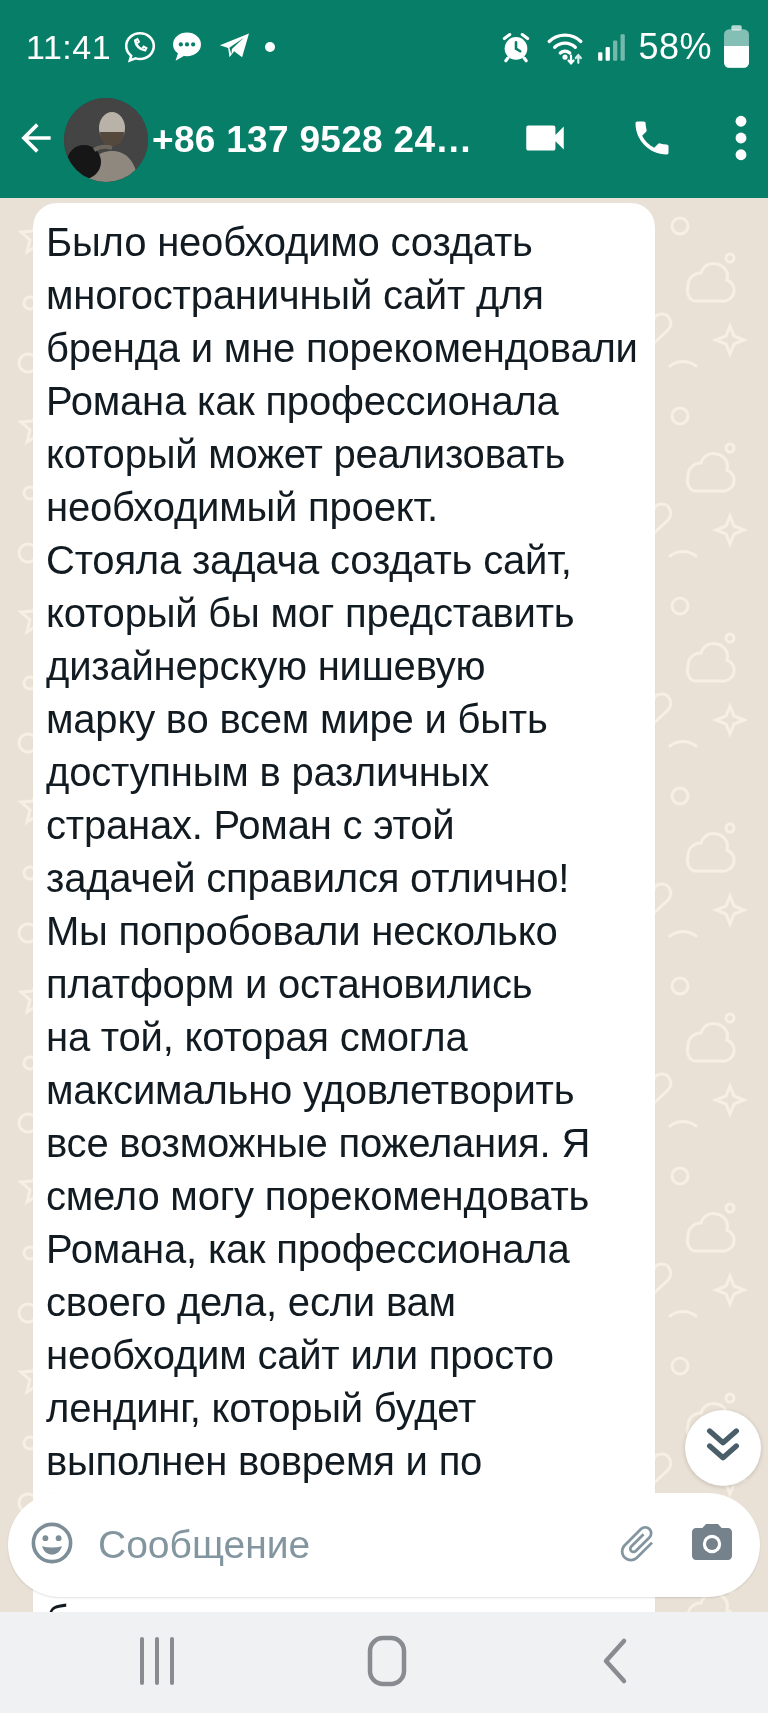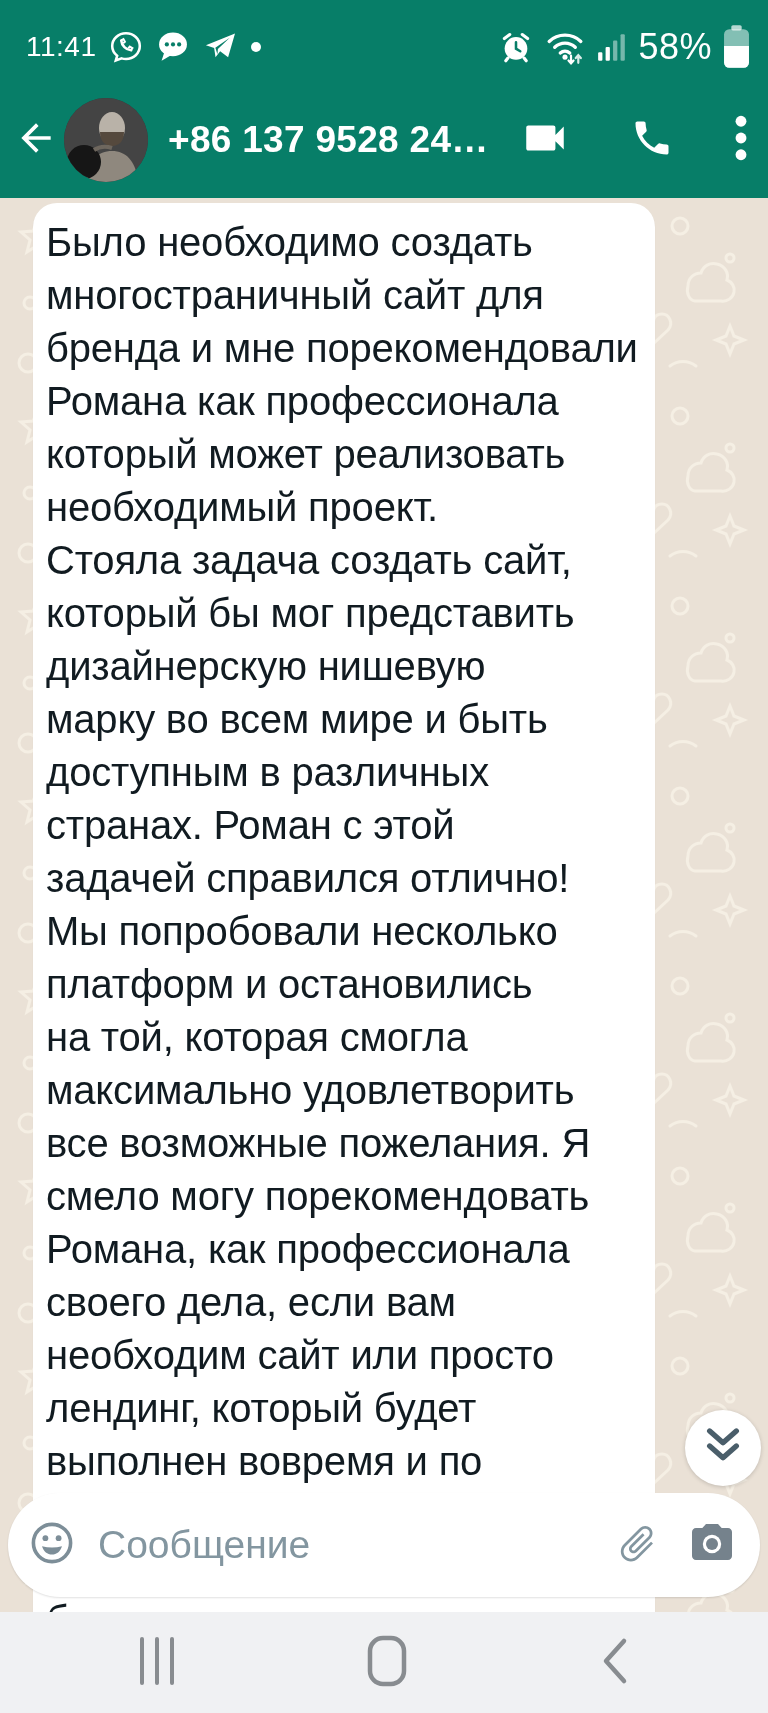--- a/index.html
+++ b/index.html
@@ -5,29 +5,29 @@
   * { margin:0; padding:0; box-sizing:border-box; }
   html,body { width:768px; }
   body { font-family:"Liberation Sans", sans-serif; }
   .phone { position:relative; width:768px; height:1713px; overflow:hidden; background:#eae1d6; }
 
   
   .status-bar { height:88px; background:#077e68; color:#fff;
     display:flex; align-items:center; justify-content:space-between;
     padding:6px 18px 0 26px; }
   .sb-left, .sb-right { display:flex; align-items:center; gap:11px; }
-  .sb-time { font-size:28px; letter-spacing:.5px; }
+  .sb-time { font-size:34px; letter-spacing:.5px; }
   .sb-left svg, .sb-right svg { display:block; }
 
   
   .chat-header { height:110px; background:#077e68; color:#fff;
     display:flex; align-items:center; padding:0 16px 6px 10px; }
   .back-btn { width:52px; height:60px; display:flex; align-items:center; justify-content:center; flex:0 0 auto; }
   .avatar { width:84px; height:84px; border-radius:50%; overflow:hidden; flex:0 0 auto; margin-left:2px; background:#3a3a3a; }
-  .header-title { flex:1; margin-left:20px; font-size:37px; font-weight:600; letter-spacing:.3px;
+  .header-title { flex:1; margin-left:4px; font-size:37px; font-weight:600; letter-spacing:.3px;
     white-space:nowrap; overflow:hidden; }
   .header-actions { display:flex; align-items:center; gap:60px; margin-right:4px; }
   .header-actions .hbtn { display:flex; align-items:center; justify-content:center; }
 
   
   .chat-area { position:relative; height:1414px; background:#eae1d6; overflow:hidden; }
   .wallpaper { position:absolute; inset:0; }
 
   .bubble { position:absolute; left:33px; top:5px; width:622px;
     background:#ffffff; border-radius:24px; padding:13px 12px 16px 13px;

